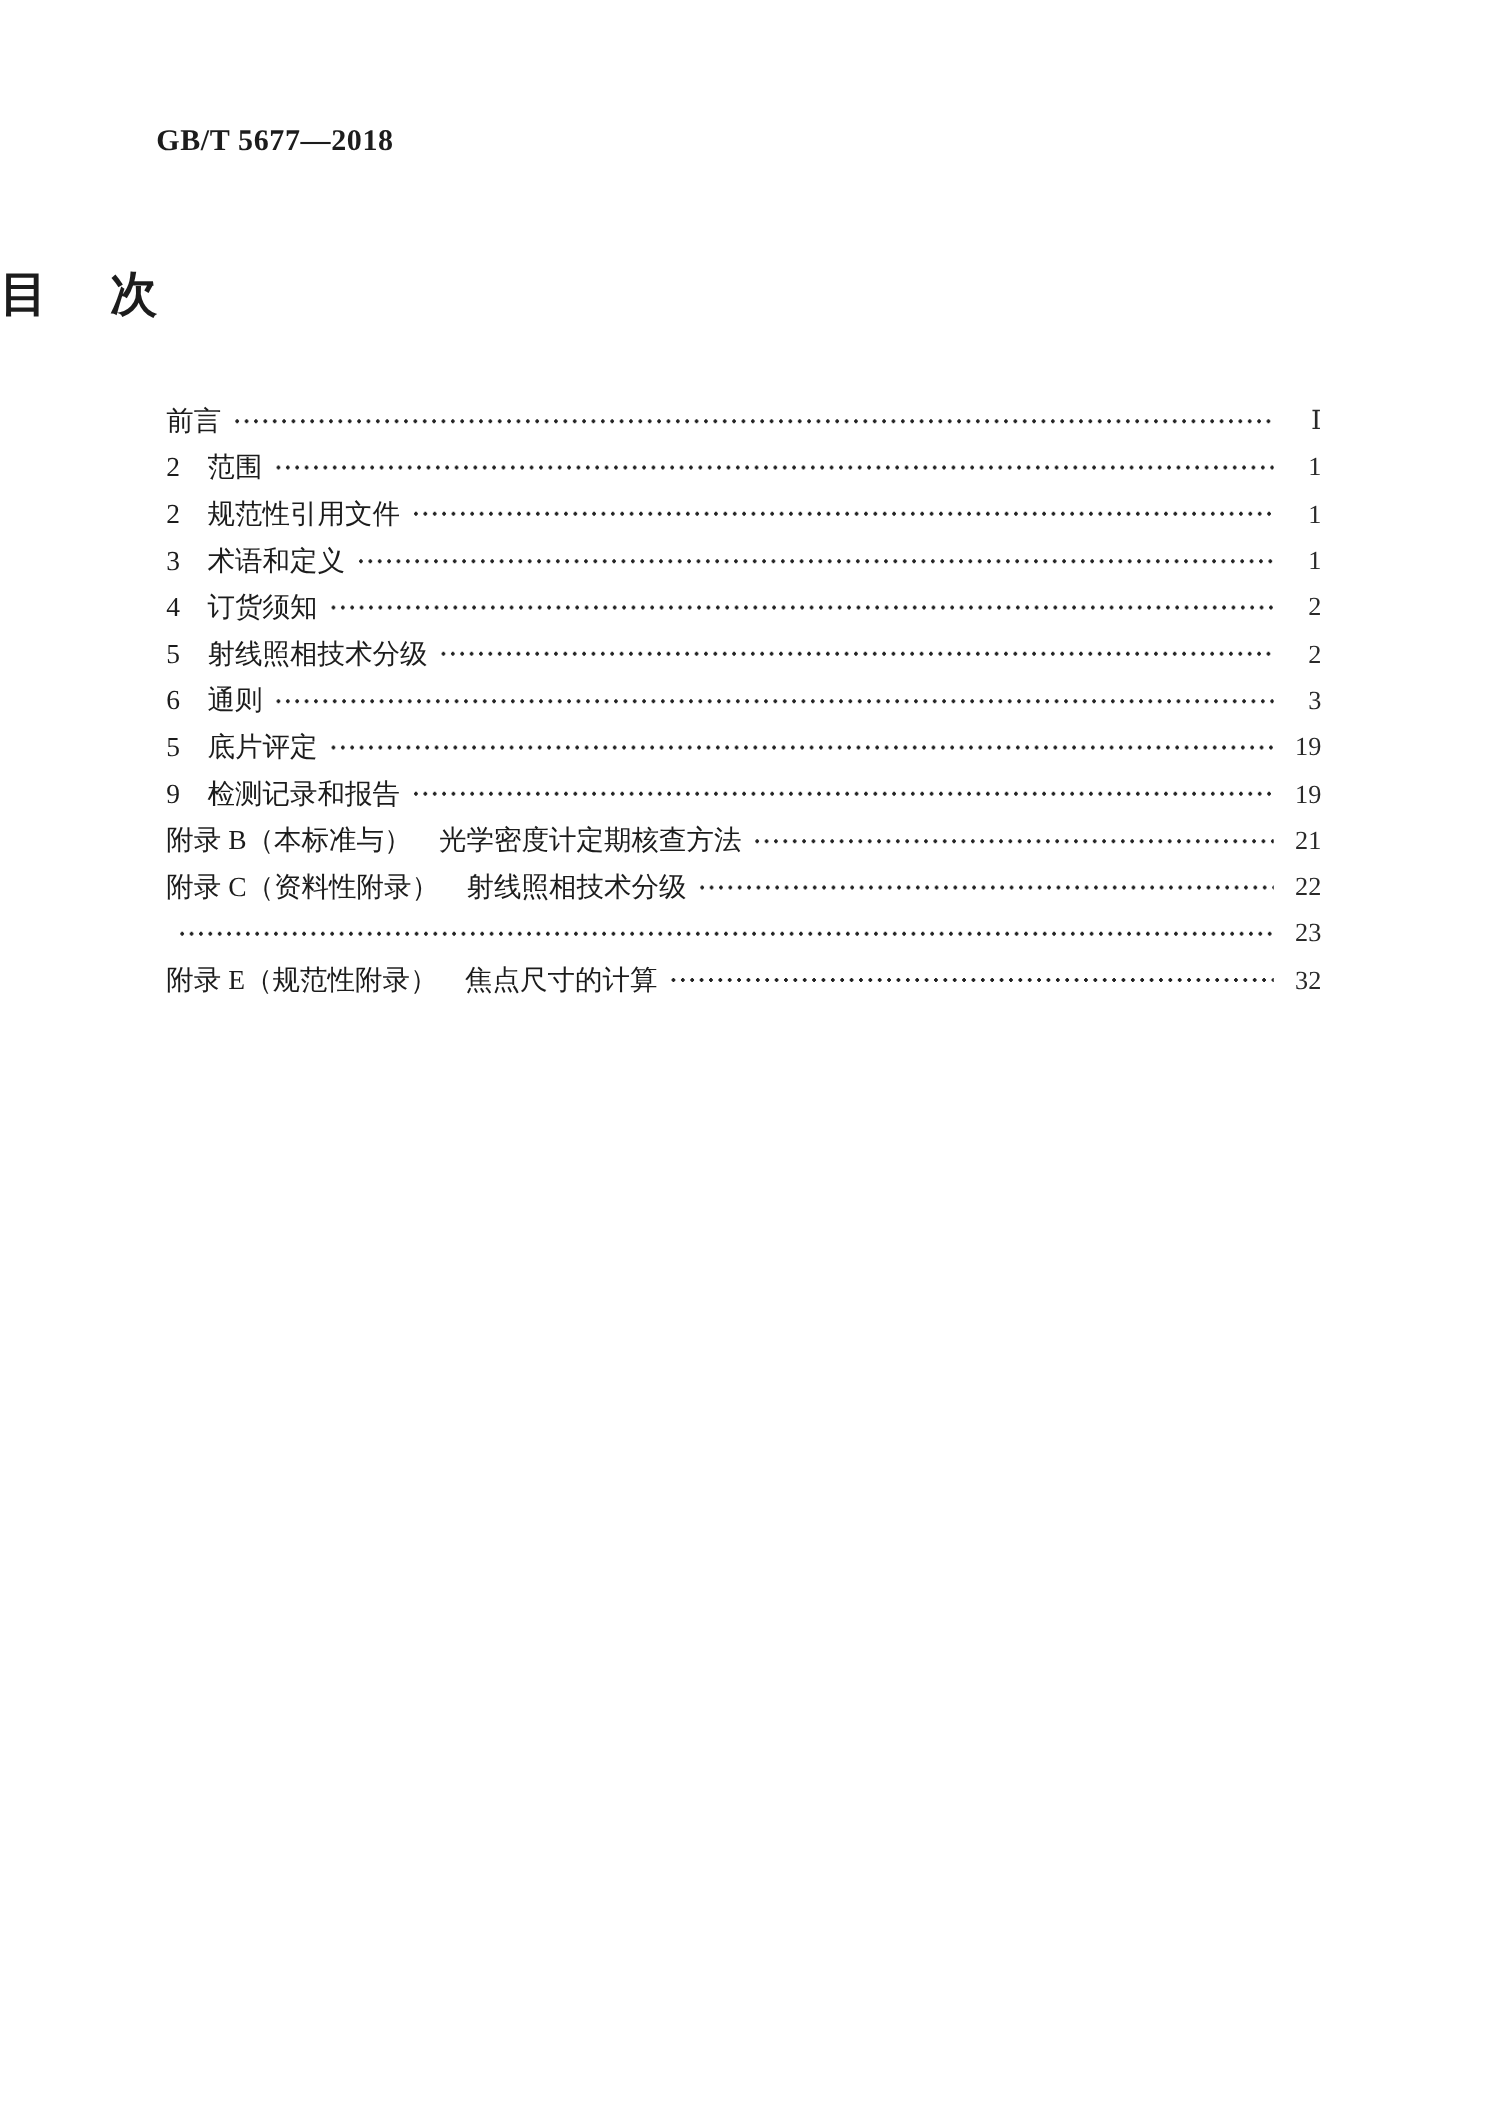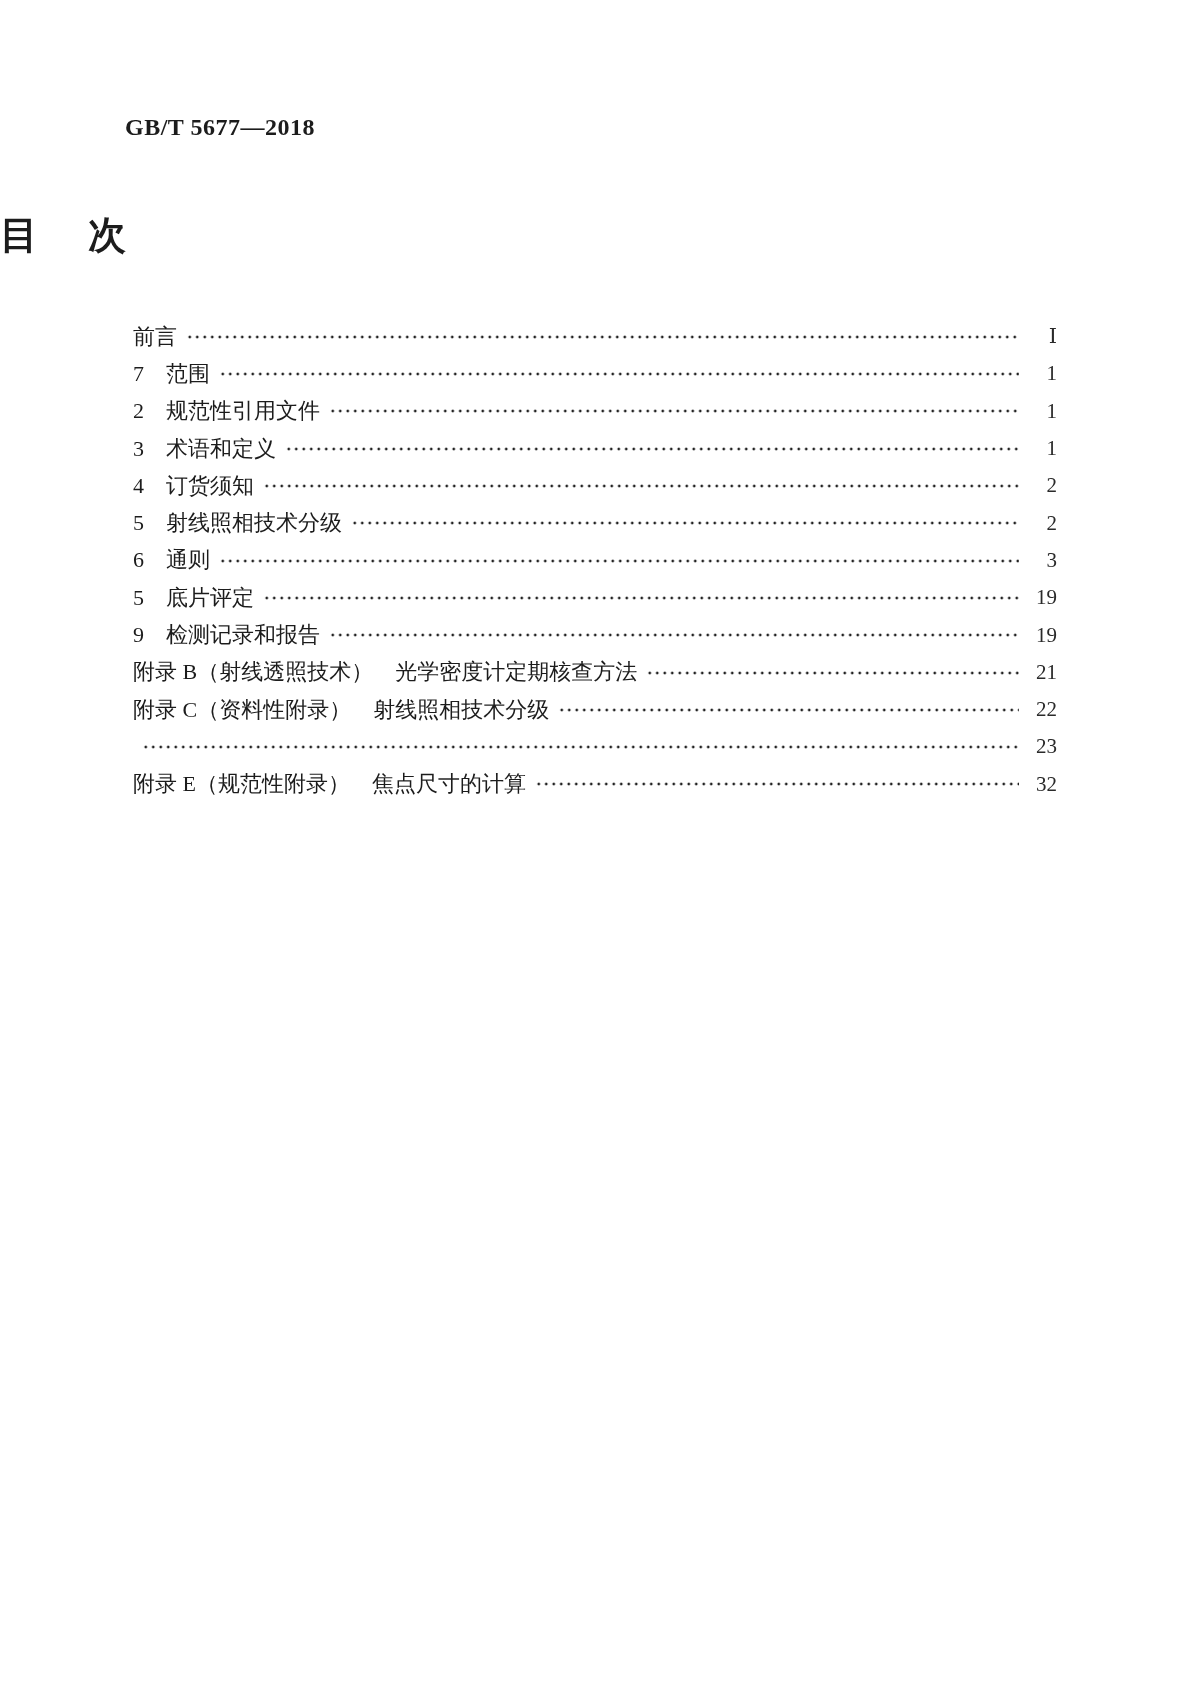--- a/index.html
+++ b/index.html
@@ -12,21 +12,21 @@
     width: 1191px;
     height: 1684px;
     background: #ffffff;
     font-family: "Liberation Serif", "DejaVu Serif", serif;
     color: #1c1c1c;
     overflow: hidden;
   }
   .doc-number {
     position: absolute;
     left: 125px;
-    top: 114px;
+    top: 100px;
     font-size: 24px;
     font-weight: bold;
     letter-spacing: 0.5px;
     white-space: pre;
   }
   .title {
     position: absolute;
     top: 210px;
     left: 0;
     right: 0;
@@ -77,21 +77,21 @@
 <div class="page">
   <div class="doc-number">GB/T 5677—2018</div>
   <h1 class="title">目　次</h1>
   <div class="toc" id="toc">
       <div class="toc-row">
         <span class="toc-label">前言</span>
         <div class="dot-leader"></div>
         <span class="toc-page">Ⅰ</span>
       </div>
       <div class="toc-row">
-        <span class="toc-label">7　范围</span>
+        <span class="toc-label">2　范围</span>
         <div class="dot-leader"></div>
         <span class="toc-page">1</span>
       </div>
       <div class="toc-row">
         <span class="toc-label">2　规范性引用文件</span>
         <div class="dot-leader"></div>
         <span class="toc-page">1</span>
       </div>
       <div class="toc-row">
         <span class="toc-label">3　术语和定义</span>
@@ -117,21 +117,21 @@
         <span class="toc-label">5　底片评定</span>
         <div class="dot-leader"></div>
         <span class="toc-page">19</span>
       </div>
       <div class="toc-row">
         <span class="toc-label">9　检测记录和报告</span>
         <div class="dot-leader"></div>
         <span class="toc-page">19</span>
       </div>
       <div class="toc-row">
-        <span class="toc-label">附录 B（射线透照技术）　光学密度计定期核查方法</span>
+        <span class="toc-label">附录 B（本标准与）　光学密度计定期核查方法</span>
         <div class="dot-leader"></div>
         <span class="toc-page">21</span>
       </div>
       <div class="toc-row">
         <span class="toc-label">附录 C（资料性附录）　射线照相技术分级</span>
         <div class="dot-leader"></div>
         <span class="toc-page">22</span>
       </div>
       <div class="toc-row">
         <div class="dot-leader"></div>

